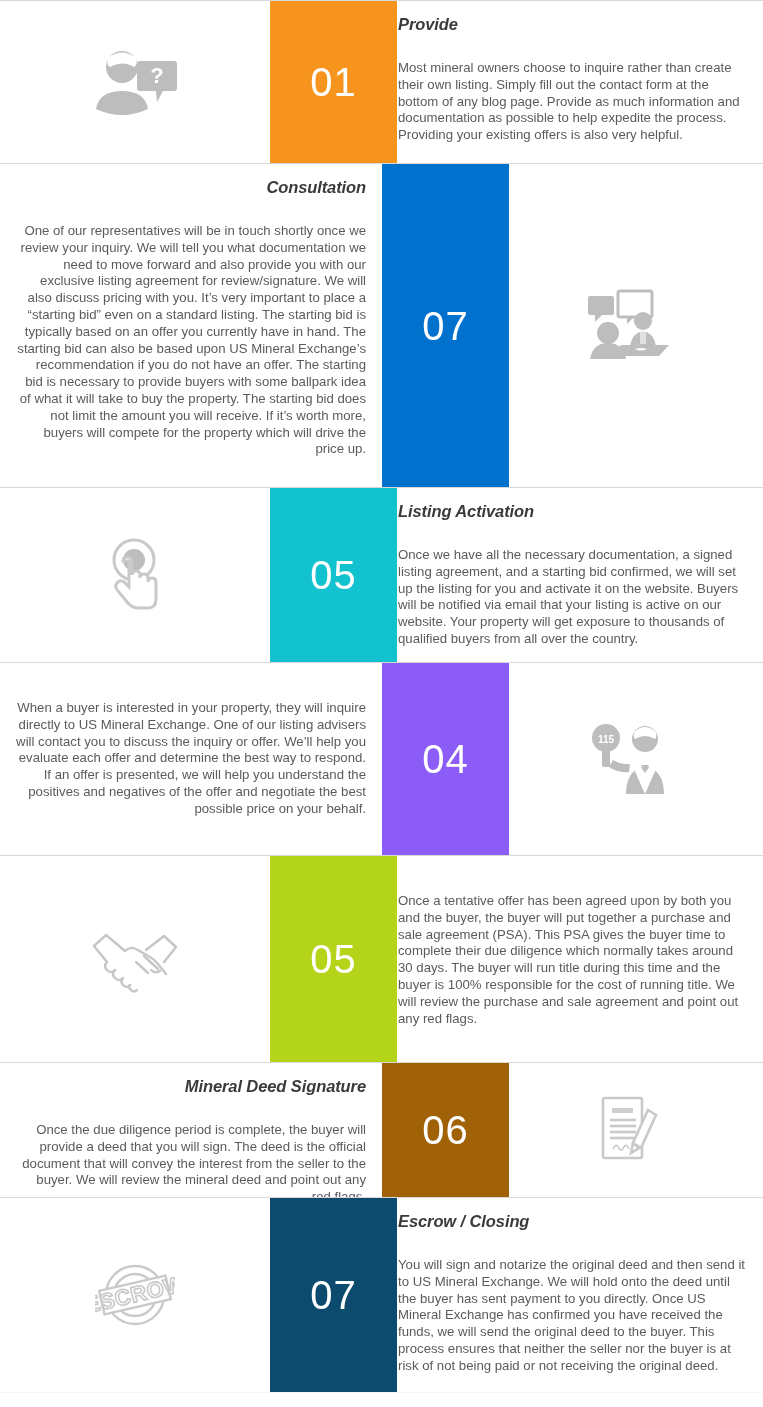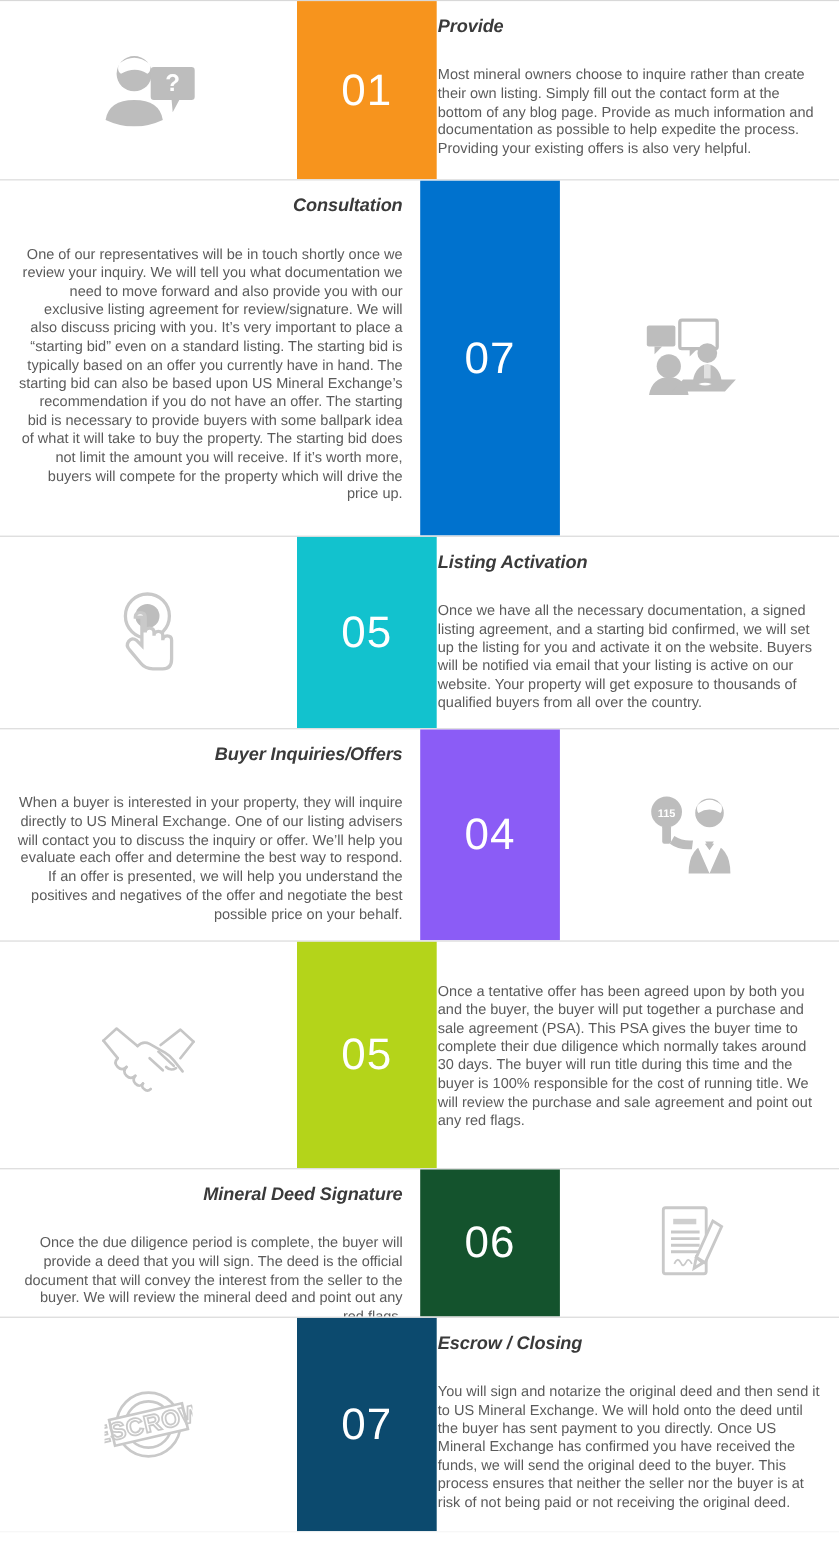--- a/index.html
+++ b/index.html
@@ -187,21 +187,20 @@
       <div class="text-cell">
         <h3 class="step-title">Listing Activation</h3>
         <p class="step-body">Once we have all the necessary documentation, a signed listing agreement, and a starting bid confirmed, we will set up the listing for you and activate it on the website.  Buyers will be notified via email that your listing is active on our website. Your property will get exposure to thousands of qualified buyers from all over the country.</p>
       </div>
     </div>
   </section>
 
   <section class="step even" id="step-4">
     <div class="step-inner">
       <div class="text-cell">
-        <h3 class="step-title">Buyer Inquiries/Offers</h3>
         <p class="step-body">When a buyer is interested in your property, they will inquire directly to US Mineral Exchange. One of our listing advisers will contact you to discuss the inquiry or offer. We’ll help you evaluate each offer and determine the best way to respond. If an offer is presented, we will help you understand the positives and negatives of the offer and negotiate the best possible price on your behalf.</p>
       </div>
       <div class="num-bar" style="background:#8b5cf6">
         <span class="num">04</span>
       </div>
       <div class="icon-cell">
         <span>
           <svg width="82" height="76" viewBox="0 0 82 76" fill="#bdbdbd">
             <circle cx="18" cy="17" r="14"></circle>
             <rect x="14" y="29" width="8" height="17" rx="2"></rect>
@@ -247,21 +246,21 @@
       </div>
     </div>
   </section>
 
   <section class="step even" id="step-6">
     <div class="step-inner">
       <div class="text-cell">
         <h3 class="step-title">Mineral Deed Signature</h3>
         <p class="step-body">Once the due diligence period is complete, the buyer will provide a deed that you will sign.  The deed is the official document that will convey the interest from the seller to the buyer.  We will review the mineral deed and point out any red flags.</p>
       </div>
-      <div class="num-bar" style="background:#14532d">
+      <div class="num-bar" style="background:#a16207">
         <span class="num">06</span>
       </div>
       <div class="icon-cell">
         <span>
           <svg width="66" height="72" viewBox="0 0 66 72" fill="none" stroke="#c9c9c9" stroke-width="2.6">
             <rect x="7" y="4" width="39" height="60" rx="2"></rect>
             <rect x="16" y="14" width="21" height="5" fill="#cfcfcf" stroke="none"></rect>
             <line x1="14" y1="26" x2="40" y2="26"></line>
             <line x1="14" y1="32" x2="40" y2="32"></line>
             <line x1="14" y1="38" x2="40" y2="38"></line>

